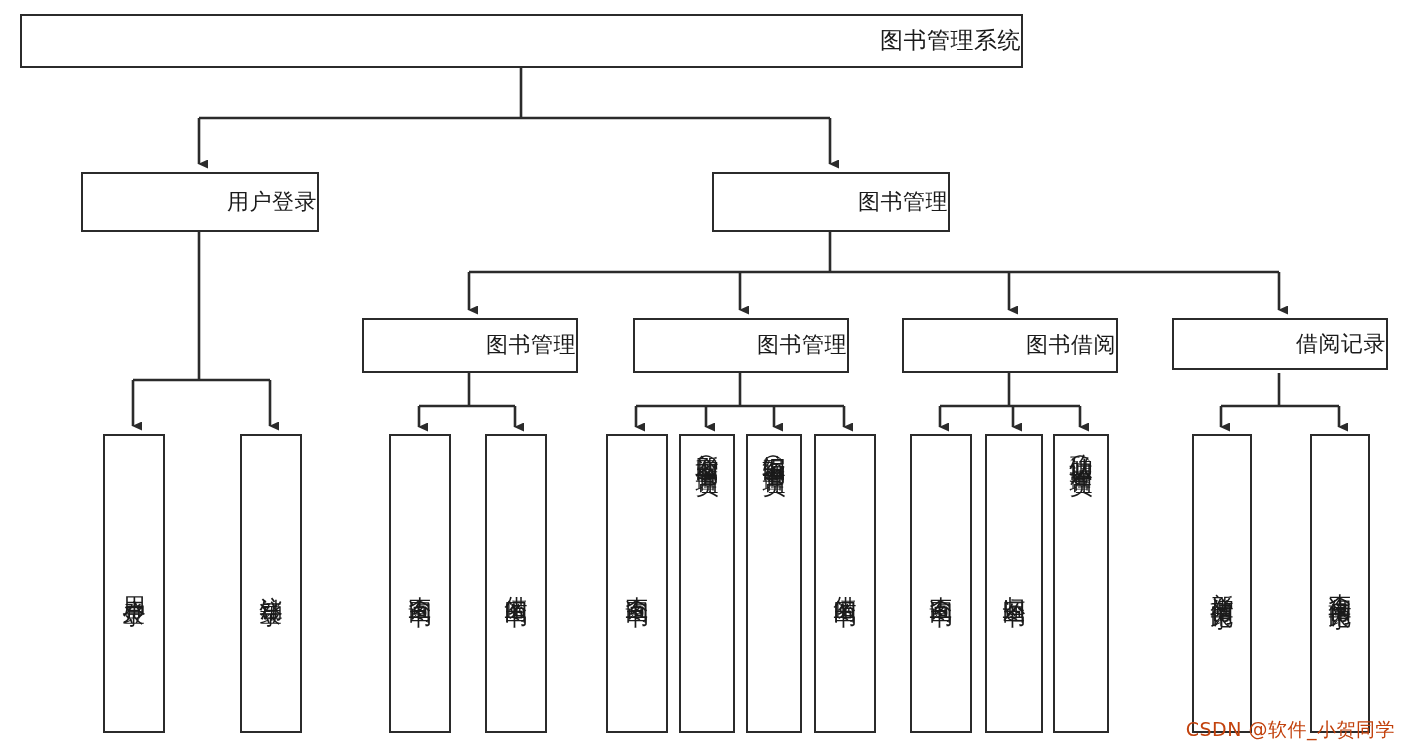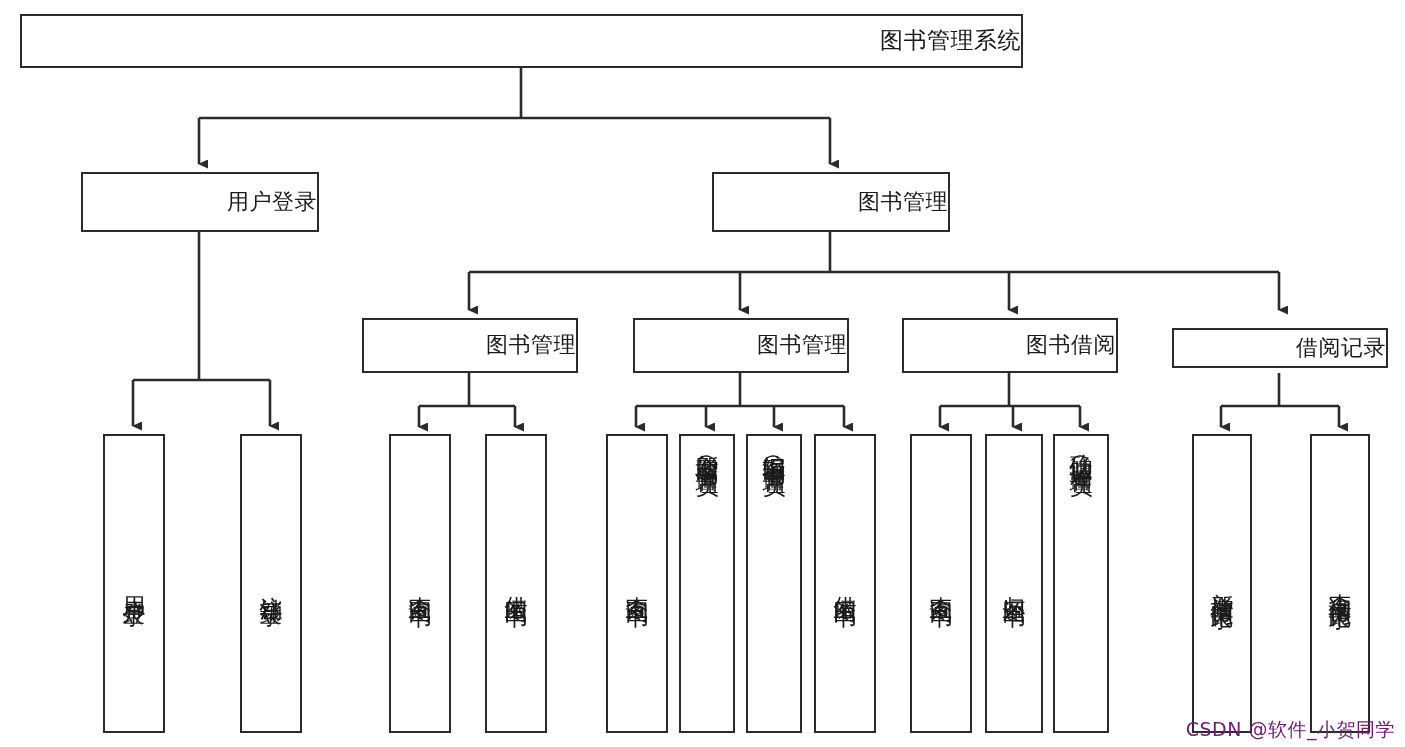--- a/index.html
+++ b/index.html
@@ -67,21 +67,21 @@
     align-items: center;
   }
   .node.vert.topaligned {
     align-items: flex-start;
   }
   #watermark {
     position: absolute;
     right: 10px;
     bottom: 4px;
     font-size: 19px;
-    color: #701a75;
+    color: #c2410c;
     letter-spacing: 0.5px;
     white-space: nowrap;
     user-select: none;
   }
 </style>
 </head>
 <body>
 
 <div id="diagram-root">
 
@@ -152,21 +152,21 @@
 
   <div class="node horiz" style="left: 362px; top: 318px; width: 216px; height: 55px;">
     <span class="node-label">图书管理</span>
   </div>
   <div class="node horiz" style="left: 633px; top: 318px; width: 216px; height: 55px;">
     <span class="node-label">图书管理</span>
   </div>
   <div class="node horiz" style="left: 902px; top: 318px; width: 216px; height: 55px;">
     <span class="node-label">图书借阅</span>
   </div>
-  <div class="node horiz" style="left: 1172px; top: 328px; width: 216px; height: 40px;">
+  <div class="node horiz" style="left: 1172px; top: 318px; width: 216px; height: 52px;">
     <span class="node-label">借阅记录</span>
   </div>
 
   <div class="node vert centered" style="left: 103px; top: 434px; width: 62px; height: 299px;">
     <span class="node-label">用户登录</span>
   </div>
   <div class="node vert centered" style="left: 240px; top: 434px; width: 62px; height: 299px;">
     <span class="node-label">注销登录</span>
   </div>
   <div class="node vert centered" style="left: 389px; top: 434px; width: 62px; height: 299px;">

